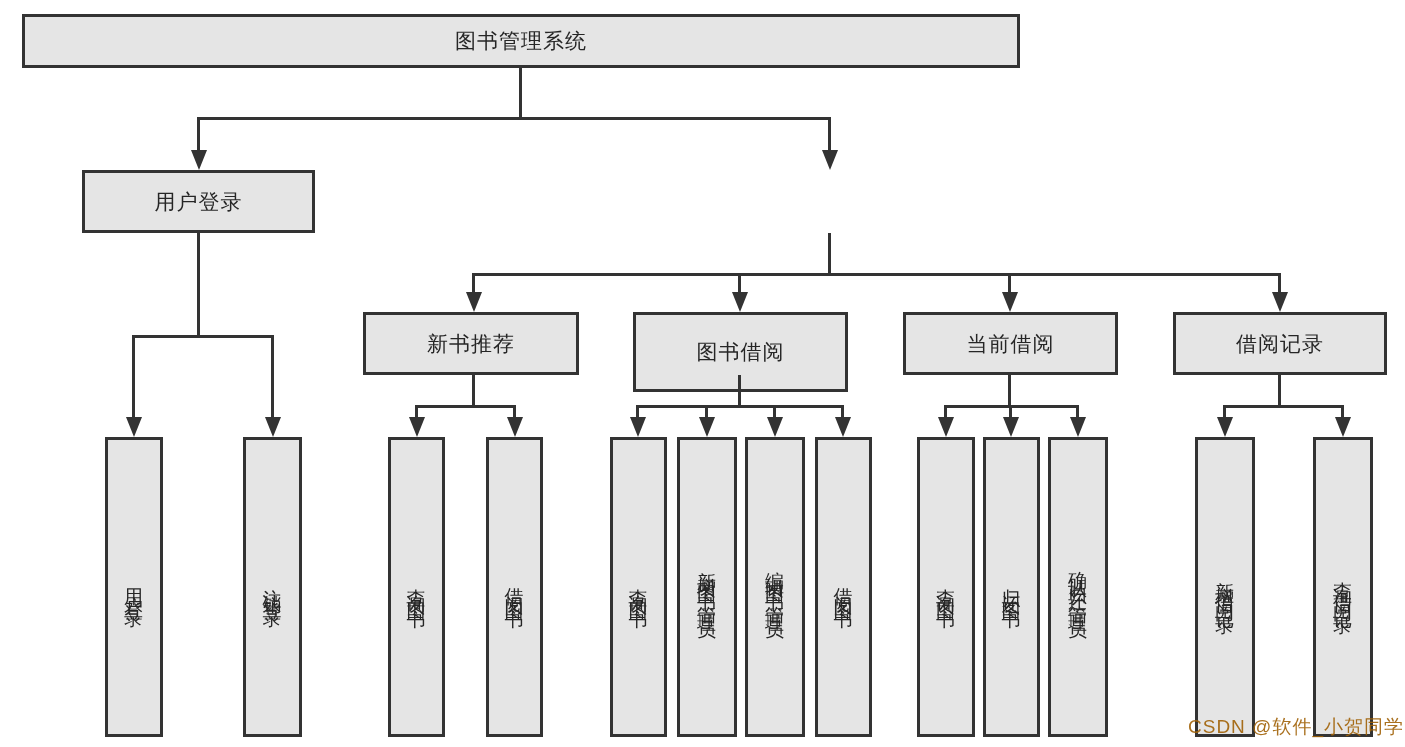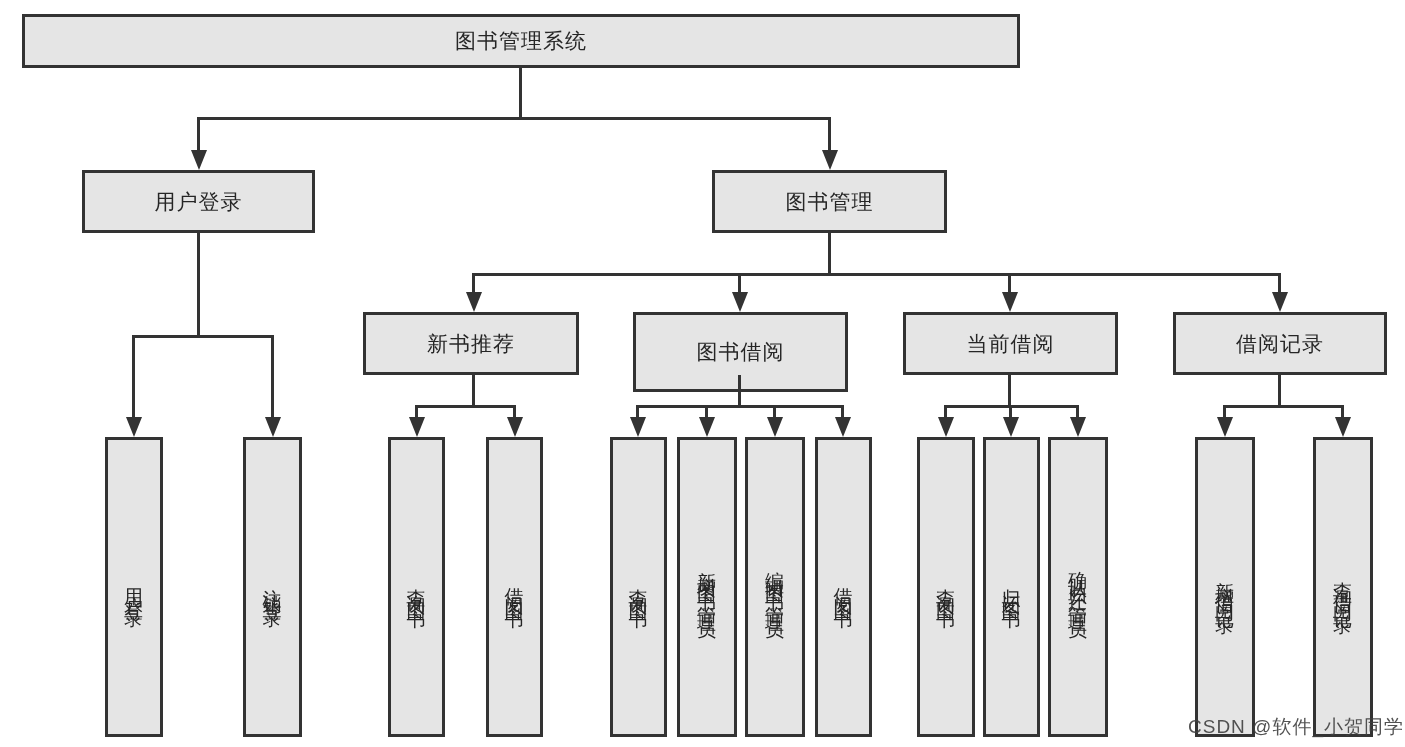--- a/index.html
+++ b/index.html
@@ -23,38 +23,37 @@
   .vline { width:3px; }
   .drop  { width:3px; }
   .drop::after {
     content:""; position:absolute; left:-6.5px; bottom:-20px;
     width:0; height:0;
     border-left:8px solid transparent; border-right:8px solid transparent;
     border-top:20px solid #333333;
   }
   .watermark {
     position:absolute; left:1188px; top:714px;
-    font-size:19px; color:#404040; opacity:0.9;
+    font-size:19px; color:#a16207; opacity:0.9;
     letter-spacing:1px; white-space:nowrap; z-index:5;
   }
 </style>
 </head>
 <body>
 
 <div class="canvas">
 
   <div class="node h" style="left:22px; top:14px; width:998px; height:54px;">图书管理系统</div>
 
   <div class="vline" style="left:519px; top:68px; height:52px;"></div>
   <div class="hline" style="left:197px; top:117px; width:634px;"></div>
   <div class="drop" style="left:197px; top:117px; height:33px;"></div>
   <div class="drop" style="left:828px; top:117px; height:33px;"></div>
 
   <div class="node h" style="left:82px; top:170px; width:233px; height:63px;">用户登录</div>
-  <div class="node h" style="left:712px; top:170px; width:235px; height:63px;">图书管理</div>
 
   <div class="vline" style="left:197px; top:233px; height:104px;"></div>
   <div class="hline" style="left:132px; top:335px; width:142px;"></div>
   <div class="drop" style="left:132px; top:335px; height:82px;"></div>
   <div class="drop" style="left:271px; top:335px; height:82px;"></div>
 
   <div class="vline" style="left:828px; top:233px; height:42px;"></div>
   <div class="hline" style="left:472px; top:273px; width:809px;"></div>
   <div class="drop" style="left:472px; top:273px; height:19px;"></div>
   <div class="drop" style="left:738px; top:273px; height:19px;"></div>

